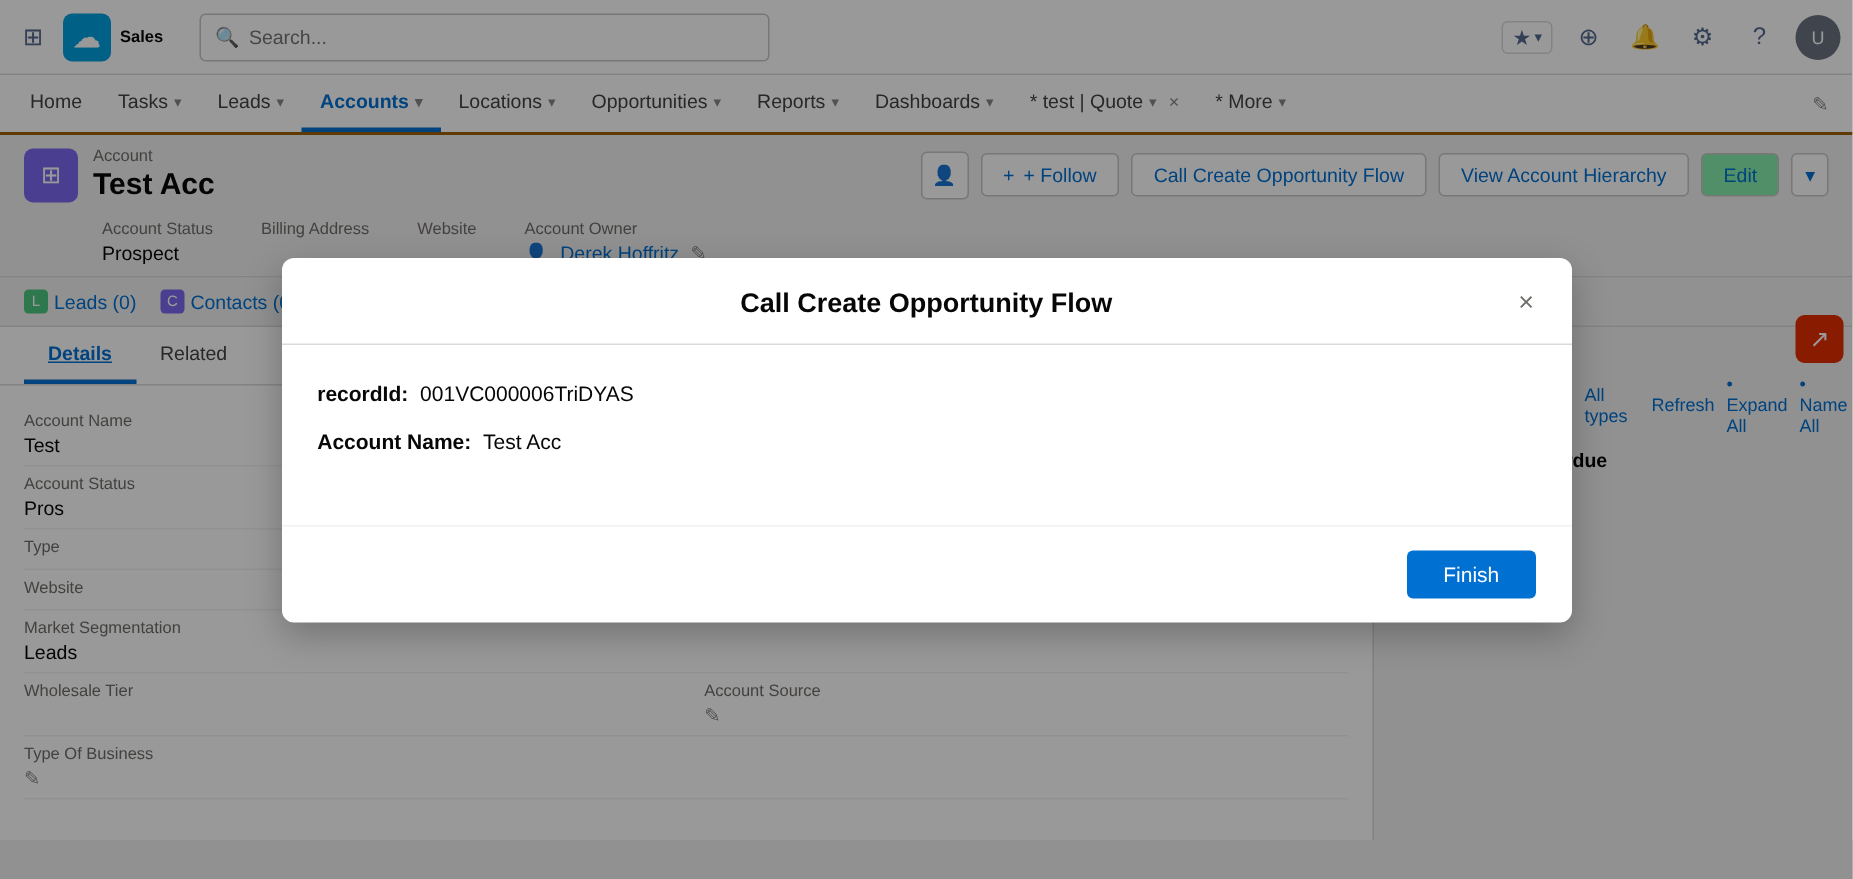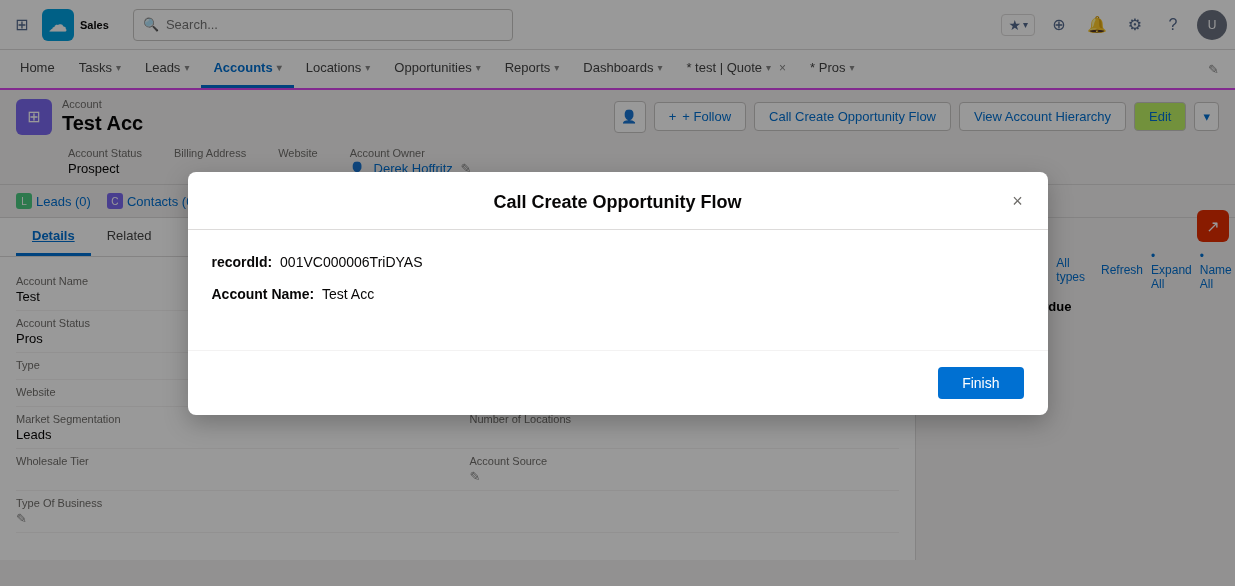--- a/index.html
+++ b/index.html
@@ -50,21 +50,21 @@
     }
     .star-btn {
       display: flex; align-items: center; gap: 2px;
       border: 1px solid #dddbda; border-radius: 4px; padding: 2px 6px;
       cursor: pointer; font-size: 14px; color: #54698d;
     }
 
     
     .main-nav {
       background: #fff;
-      border-bottom: 2px solid #d946ef;
+      border-bottom: 2px solid #a16207;
       display: flex;
       align-items: stretch;
       height: 40px;
       padding: 0 8px;
     }
     .nav-item {
       display: flex; align-items: center; gap: 4px;
       padding: 0 12px; cursor: pointer; font-size: 13px; color: #444;
       border-bottom: 3px solid transparent; white-space: nowrap;
       position: relative;
@@ -97,21 +97,21 @@
     }
     .record-header-actions {
       margin-left: auto; display: flex; gap: 8px; align-items: center;
     }
     .btn {
       padding: 6px 14px; border-radius: 4px; font-size: 13px; cursor: pointer;
       border: 1px solid #c9c7c5; background: #fff; color: #0070d2; font-weight: 500;
       display: flex; align-items: center; gap: 4px;
     }
     .btn-follow { border: 1px solid #c9c7c5; }
-    .btn-edit { background: #bef264; color: #0070d2; border-color: #c9c7c5; }
+    .btn-edit { background: #86efac; color: #0070d2; border-color: #c9c7c5; }
     .btn-chevron { border: 1px solid #c9c7c5; padding: 6px 8px; }
     .person-icon-btn { width: 32px; height: 32px; border: 1px solid #c9c7c5; border-radius: 4px; display: flex; align-items: center; justify-content: center; cursor: pointer; background: #fff; color: #444; }
 
     
     .record-fields {
       display: flex; gap: 32px; padding: 4px 0 8px 52px; background: #f3f2f2;
     }
     .field-group { display: flex; flex-direction: column; gap: 2px; }
     .field-label { font-size: 11px; color: #706e6b; }
     .field-value { font-size: 13px; color: #080707; }
@@ -280,21 +280,21 @@
   <div class="nav-item">
     <span>Dashboards</span>
     <span class="chevron">▾</span>
   </div>
   <div class="nav-item">
     <span>* test | Quote</span>
     <span class="chevron">▾</span>
     <span style="font-size:12px;margin-left:4px;color:#888">×</span>
   </div>
   <div class="nav-item">
-    <span>* Pros</span>
+    <span>* More</span>
     <span class="chevron">▾</span>
   </div>
   <div class="nav-item-edit">✎</div>
 </div>
 
 <div class="page-header">
   <div class="record-header">
     <div class="record-icon">⊞</div>
     <div>
       <div class="breadcrumb">Account</div>
@@ -416,24 +416,20 @@
       <div class="detail-row">
         <div class="detail-field">
           <div class="detail-field-label">Website</div>
           <div class="detail-field-value"></div>
         </div>
       </div>
       <div class="detail-row">
         <div class="detail-field">
           <div class="detail-field-label">Market Segmentation</div>
           <div class="detail-field-value">Leads</div>
-        </div>
-        <div class="detail-field">
-          <div class="detail-field-label">Number of Locations</div>
-          <div class="detail-field-value"></div>
         </div>
       </div>
       <div class="detail-row">
         <div class="detail-field">
           <div class="detail-field-label">Wholesale Tier</div>
           <div class="detail-field-value"></div>
         </div>
         <div class="detail-field">
           <div class="detail-field-label">Account Source</div>
           <div class="detail-field-value">

